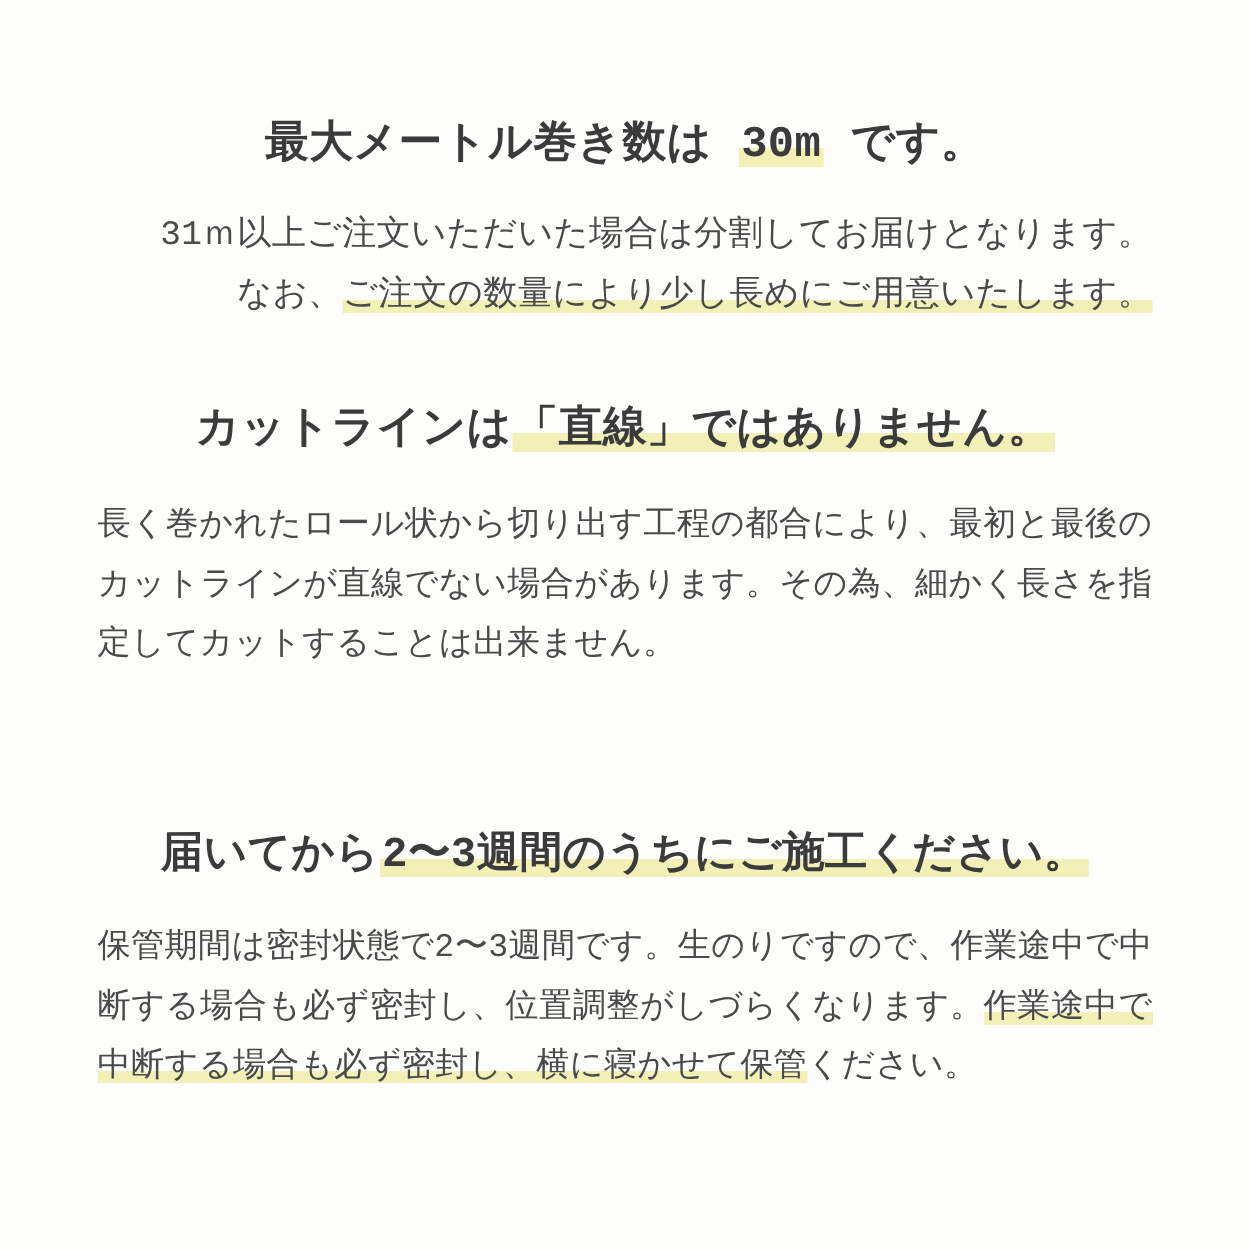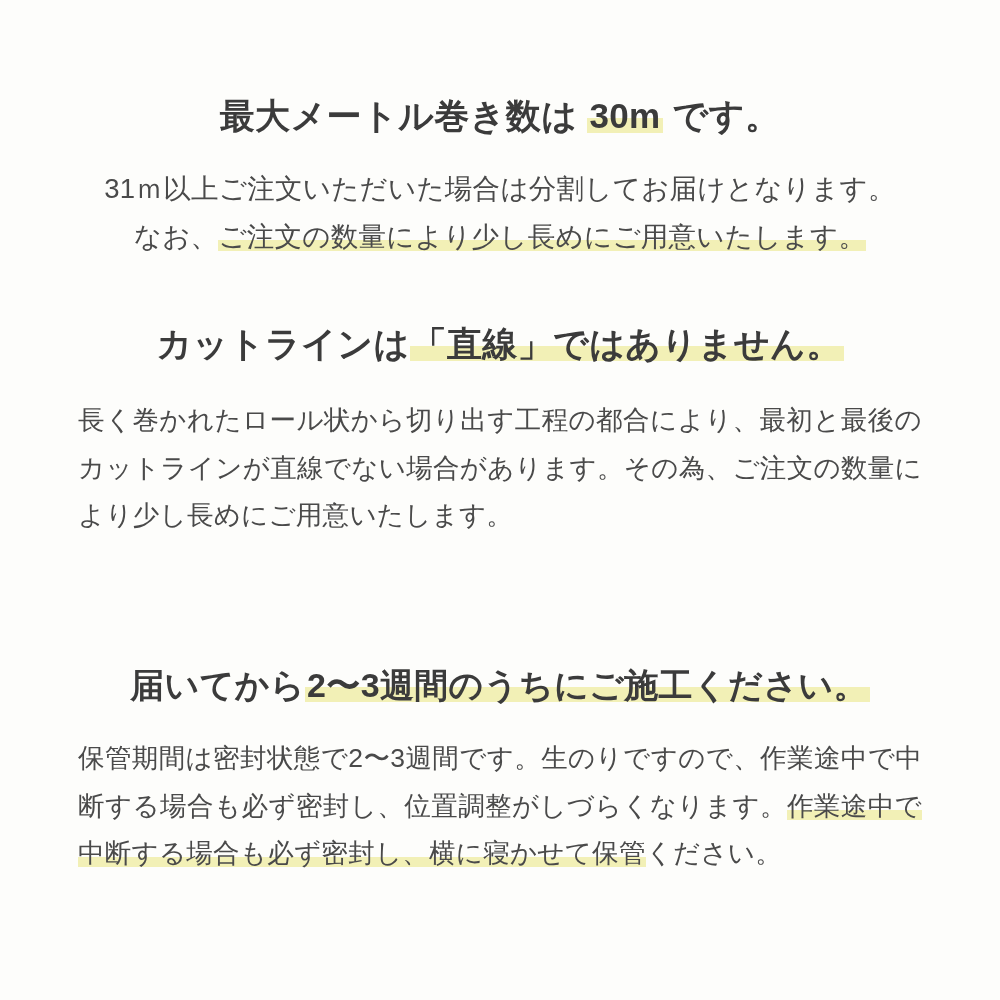--- a/index.html
+++ b/index.html
@@ -13,20 +13,21 @@
     font-family: "Liberation Sans", "DejaVu Sans", sans-serif;
     color: #3c3c3c;
     overflow: hidden;
   }
   .page {
     position: relative;
     width: 1000px;
     height: 1000px;
     box-sizing: border-box;
     padding: 86px 78px 0 78px;
+    font-family: Liberation Mono, monospace;
   }
 
   .section {
     margin-bottom: 56px;
   }
 
   .heading {
     font-size: 35px;
     font-weight: bold;
     letter-spacing: 0.01em;
@@ -38,21 +39,21 @@
   .heading .hl {
     background: linear-gradient(transparent 56%, #f2f0b6 56%, #f2f0b6 94%, transparent 94%);
     padding: 0 2px;
   }
 
   .body-text {
     font-size: 27px;
     line-height: 1.72;
     color: #4a4a4a;
     margin: 0;
-    text-align: center;
+    text-align: right;
     letter-spacing: 0.01em;
   }
   .body-text .hl {
     background: linear-gradient(transparent 62%, #f2f0b6 62%, #f2f0b6 96%, transparent 96%);
   }
 
   .sec1 { margin-top: 4px; }
   .sec1 .body-text { font-size: 27.5px; line-height: 1.78; }
 
   .sec2 { margin-top: 44px; }
@@ -68,21 +69,21 @@
 
 <div class="page">
 
   <div class="section sec1">
     <h2 class="heading"><span>最大メートル巻き数は </span><span class="hl">30m</span><span> です。</span></h2>
     <p class="body-text"><span>31ｍ以上ご注文いただいた場合は分割してお届けとなります。</span><br><span>なお、</span><span class="hl">ご注文の数量により少し長めにご用意いたします。</span></p>
   </div>
 
   <div class="section sec2">
     <h2 class="heading"><span>カットラインは</span><span class="hl">「直線」ではありません。</span></h2>
-    <p class="body-text">長く巻かれたロール状から切り出す工程の都合により、最初と最後のカットラインが直線でない場合があります。その為、ご注文の数量により少し長めにご用意いたします。</p>
+    <p class="body-text">長く巻かれたロール状から切り出す工程の都合により、最初と最後のカットラインが直線でない場合があります。その為、細かく長さを指定してカットすることは出来ません。</p>
   </div>
 
   <div class="section sec3">
     <h2 class="heading"><span>届いてから</span><span class="hl">2〜3週間のうちにご施工ください。</span></h2>
     <p class="body-text"><span>保管期間は密封状態で2〜3週間です。生のりですので、作業途中で中断する場合も必ず密封し、位置調整がしづらくなります。</span><span class="hl">作業途中で中断する場合も必ず密封し、横に寝かせて保管</span><span>ください。</span></p>
   </div>
 
 </div>
 
 </body></html>

